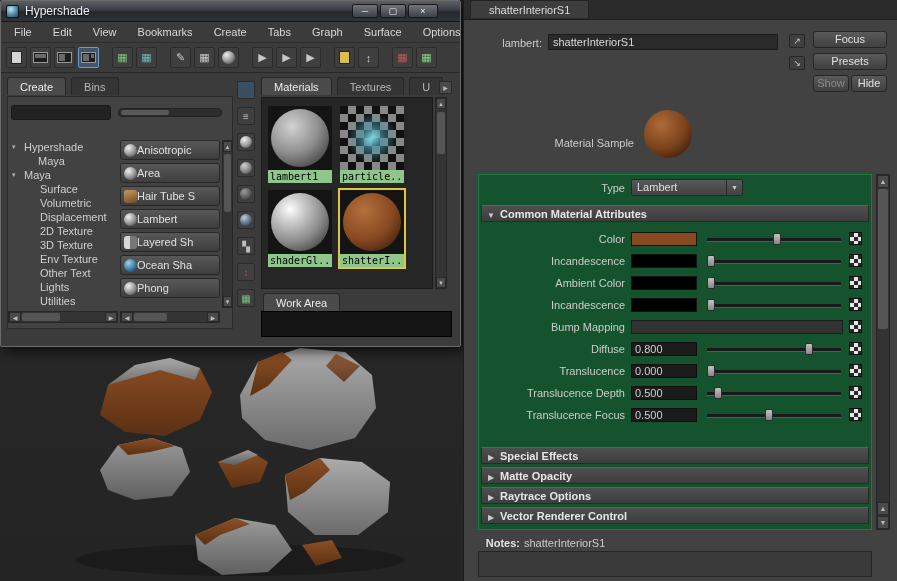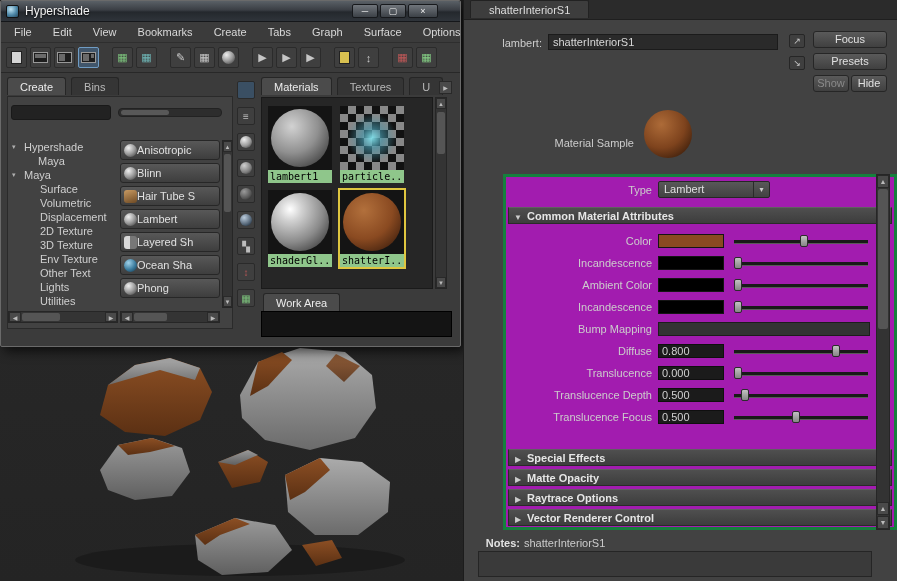--- a/index.html
+++ b/index.html
@@ -116,21 +116,21 @@
   .aebtn.disabled { color:#8a8a8a; }
   .flabel { position:absolute; text-align:right; color:#ccc; line-height:16px; }
   .tfield { position:absolute; height:16px; background:#2a2a2a; border:1px solid #1b1b1b;
     color:#d8d8d8; line-height:14px; padding-left:4px; }
   .miniico { position:absolute; width:16px; height:14px; background:#3f3f3f; border:1px solid #262626;
     border-radius:2px; color:#c8c8c8; font-size:9px; text-align:center; line-height:12px; }
   .sample { position:absolute; left:180px; top:110px; width:48px; height:48px; border-radius:50%;
     background:radial-gradient(circle at 36% 30%,#ad6b38,#7e431d 52%,#2c1507 95%); }
 
   .attr-frame { position:absolute; left:14px; top:174px; width:394px; height:356px;
-    background:#a21caf; border:3px solid #15803d;margin-left:25px; }
+    background:#14532d; border:1px solid #15803d; }
   .arow { position:absolute; left:0; right:0; height:16px; }
   .alabel { position:absolute; left:0; width:146px; text-align:right; line-height:16px; color:#ccc; white-space:nowrap; }
   .cswatch { position:absolute; left:152px; top:1px; width:66px; height:14px; border:1px solid #141414; }
   .numfield { position:absolute; left:152px; top:1px; width:66px; height:14px; background:#1b1b1b;
     border:1px solid #0f0f0f; color:#d0d0d0; line-height:12px; padding-left:3px; }
   .mapfield { position:absolute; left:152px; top:1px; width:212px; height:14px; background:#333; border:1px solid #1d1d1d; }
   .sl { position:absolute; left:228px; top:0; width:134px; height:16px; }
   .sl .tr { position:absolute; left:0; right:0; top:7px; height:3px; background:#191919; box-shadow:0 1px 0 #5a5a5a; }
   .sl .th { position:absolute; top:2px; width:8px; height:12px; margin-left:-4px;
     background:linear-gradient(#c2c2c2,#868686); border:1px solid #2c2c2c; border-radius:2px; }
@@ -283,21 +283,21 @@
     <div class="titem" style="padding-left:30px"><span>Utilities</span></div>
   </div>
 
   <div class="nodes">
     <div class="nbtn">
         <span class="nico"></span>
         <span>Anisotropic</span>
       </div>
     <div class="nbtn">
         <span class="nico"></span>
-        <span>Blinn</span>
+        <span>Area</span>
       </div>
     <div class="nbtn">
         <span class="nico hair"></span>
         <span>Hair Tube S</span>
       </div>
     <div class="nbtn">
         <span class="nico"></span>
         <span>Lambert</span>
       </div>
     <div class="nbtn">

